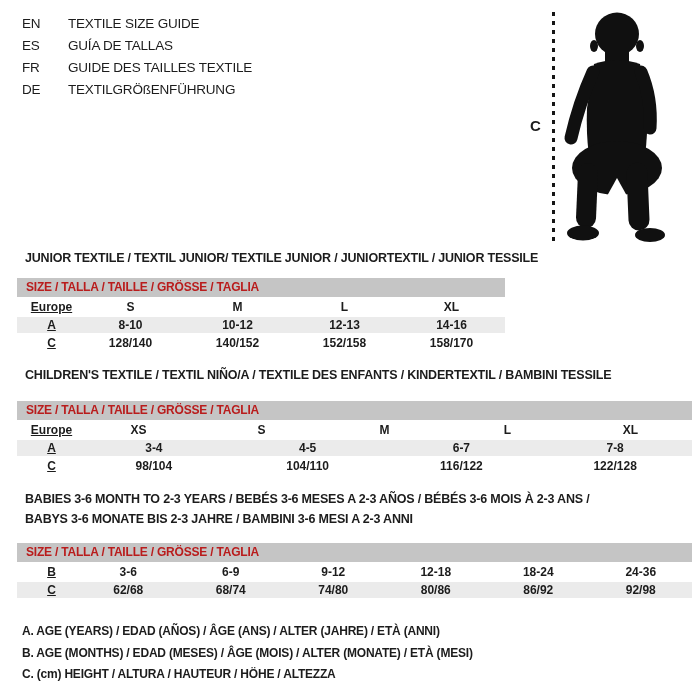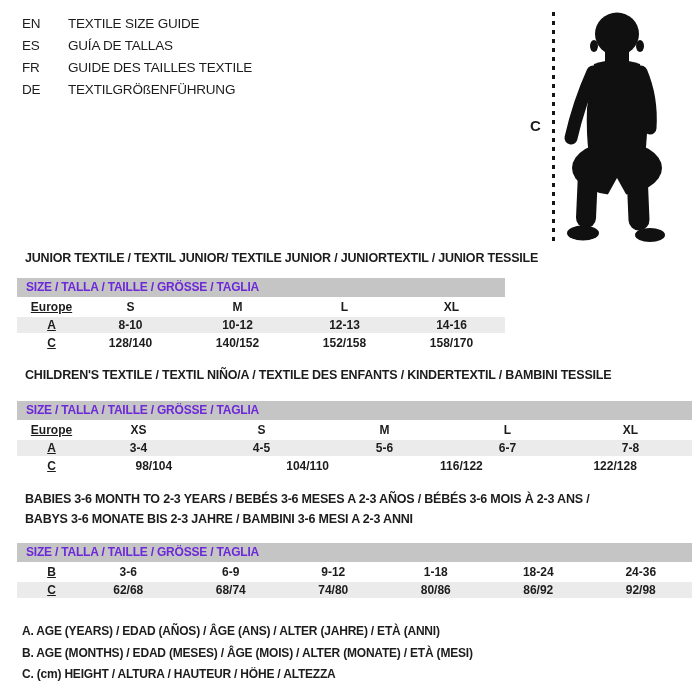--- a/index.html
+++ b/index.html
@@ -29,21 +29,21 @@
   .section-title {
     position: absolute; left: 25px;
     font-size: 12.5px; font-weight: bold; letter-spacing: -0.2px;
     line-height: 20px; white-space: nowrap;
   }
 
   
   .tbl { position: absolute; left: 17px; }
   .tbl-header {
     height: 19px; line-height: 19px; background: #c5c5c5;
-    padding-left: 9px; font-size: 12px; font-weight: bold; color: #6d28d9;
+    padding-left: 9px; font-size: 12px; font-weight: bold; color: #b91c1c;
     letter-spacing: -0.2px;
   }
   .tbl-row { display: flex; height: 16px; line-height: 16px; margin-top: 2px; font-size: 12px; font-weight: bold; }
   .tbl-row.alt { background: #ebebeb; }
   .cell { flex: 1; text-align: center; }
   .cell.lbl { flex: 0 0 60px; text-align: center; padding-left: 9px; text-decoration: underline; }
 
   
   .legend { position: absolute; left: 22px; top: 621px; }
   .legend-line { height: 21.5px; line-height: 21.5px; font-size: 12px; font-weight: bold; letter-spacing: -0.2px; white-space: nowrap; }
@@ -133,21 +133,20 @@
     <span class="cell">XS</span>
     <span class="cell">S</span>
     <span class="cell">M</span>
     <span class="cell">L</span>
     <span class="cell">XL</span>
   </div>
   <div class="tbl-row alt">
     <span class="cell lbl">A</span>
     <span class="cell">3-4</span>
     <span class="cell">4-5</span>
-    <span class="cell">5-6</span>
     <span class="cell">6-7</span>
     <span class="cell">7-8</span>
   </div>
   <div class="tbl-row">
     <span class="cell lbl">C</span>
     <span class="cell">98/104</span>
     <span class="cell">104/110</span>
     <span class="cell">116/122</span>
     <span class="cell">122/128</span>
   </div>
@@ -157,21 +156,21 @@
   <div>BABIES 3-6 MONTH TO 2-3 YEARS / BEBÉS 3-6 MESES A 2-3 AÑOS / BÉBÉS 3-6 MOIS À 2-3 ANS /</div>
   <div>BABYS 3-6 MONATE BIS 2-3 JAHRE / BAMBINI 3-6 MESI A 2-3 ANNI</div>
 </div>
 <div class="tbl" style="top:543px; width:675px;">
   <div class="tbl-header">SIZE / TALLA / TAILLE / GRÖSSE / TAGLIA</div>
   <div class="tbl-row">
     <span class="cell lbl">B</span>
     <span class="cell">3-6</span>
     <span class="cell">6-9</span>
     <span class="cell">9-12</span>
-    <span class="cell">1-18</span>
+    <span class="cell">12-18</span>
     <span class="cell">18-24</span>
     <span class="cell">24-36</span>
   </div>
   <div class="tbl-row alt">
     <span class="cell lbl">C</span>
     <span class="cell">62/68</span>
     <span class="cell">68/74</span>
     <span class="cell">74/80</span>
     <span class="cell">80/86</span>
     <span class="cell">86/92</span>

